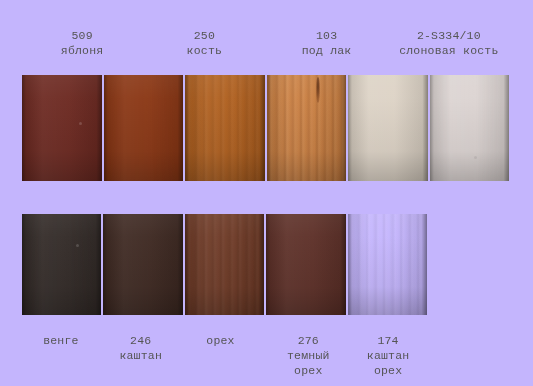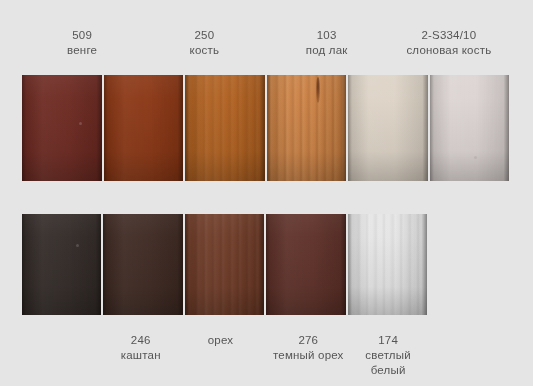--- a/index.html
+++ b/index.html
@@ -141,26 +141,26 @@
     border-radius: 50%;
     background: rgba(255,255,255,0.16);
     pointer-events: none;
     opacity: 0;
   }
   .swatch.specked .speck { opacity: 1; }
 </style>
 </head>
 <body style="background-color: rgb(0, 0, 0);">
 
-<div class="palette-board" style="background-color: #e5e5e5;">
+<div class="palette-board" style="background-color: #c4b5fd; font-family: Liberation Mono, monospace;">
 
   <div class="label-row label-row-top">
     <div class="swatch-label" style="color: rgb(85, 85, 85);">
       <span class="code">509</span>
-      <span class="name">венге</span>
+      <span class="name">яблоня</span>
     </div>
     <div class="swatch-label" style="color: rgb(85, 85, 85);">
       <span class="code">250</span>
       <span class="name">кость</span>
     </div>
     <div class="swatch-label" style="color: rgb(85, 85, 85);">
       <span class="code">103</span>
       <span class="name">под лак</span>
     </div>
     <div class="swatch-label" style="color: rgb(85, 85, 85);">
@@ -226,31 +226,32 @@
     </div>
     <div class="swatch grained">
       <div class="grain"></div>
       <div class="sheen"></div>
       <div class="speck"></div>
     </div>
   </div>
 
   <div class="label-row label-row-bottom">
     <div class="swatch-label" style="color: rgb(85, 85, 85);">
+      <span class="name">венге</span>
     </div>
     <div class="swatch-label" style="color: rgb(85, 85, 85);">
       <span class="code">246</span>
       <span class="name">каштан</span>
     </div>
     <div class="swatch-label" style="color: rgb(85, 85, 85);">
       <span class="name">орех</span>
     </div>
     <div class="swatch-label" style="color: rgb(85, 85, 85); margin-left: 8px;">
       <span class="code">276</span>
       <span class="name">темный орех</span>
     </div>
     <div class="swatch-label" style="color: rgb(85, 85, 85);">
       <span class="code">174</span>
-      <span class="name">светлый белый</span>
+      <span class="name">каштан орех</span>
     </div>
   </div>
 
 </div>
 
 </body></html>

